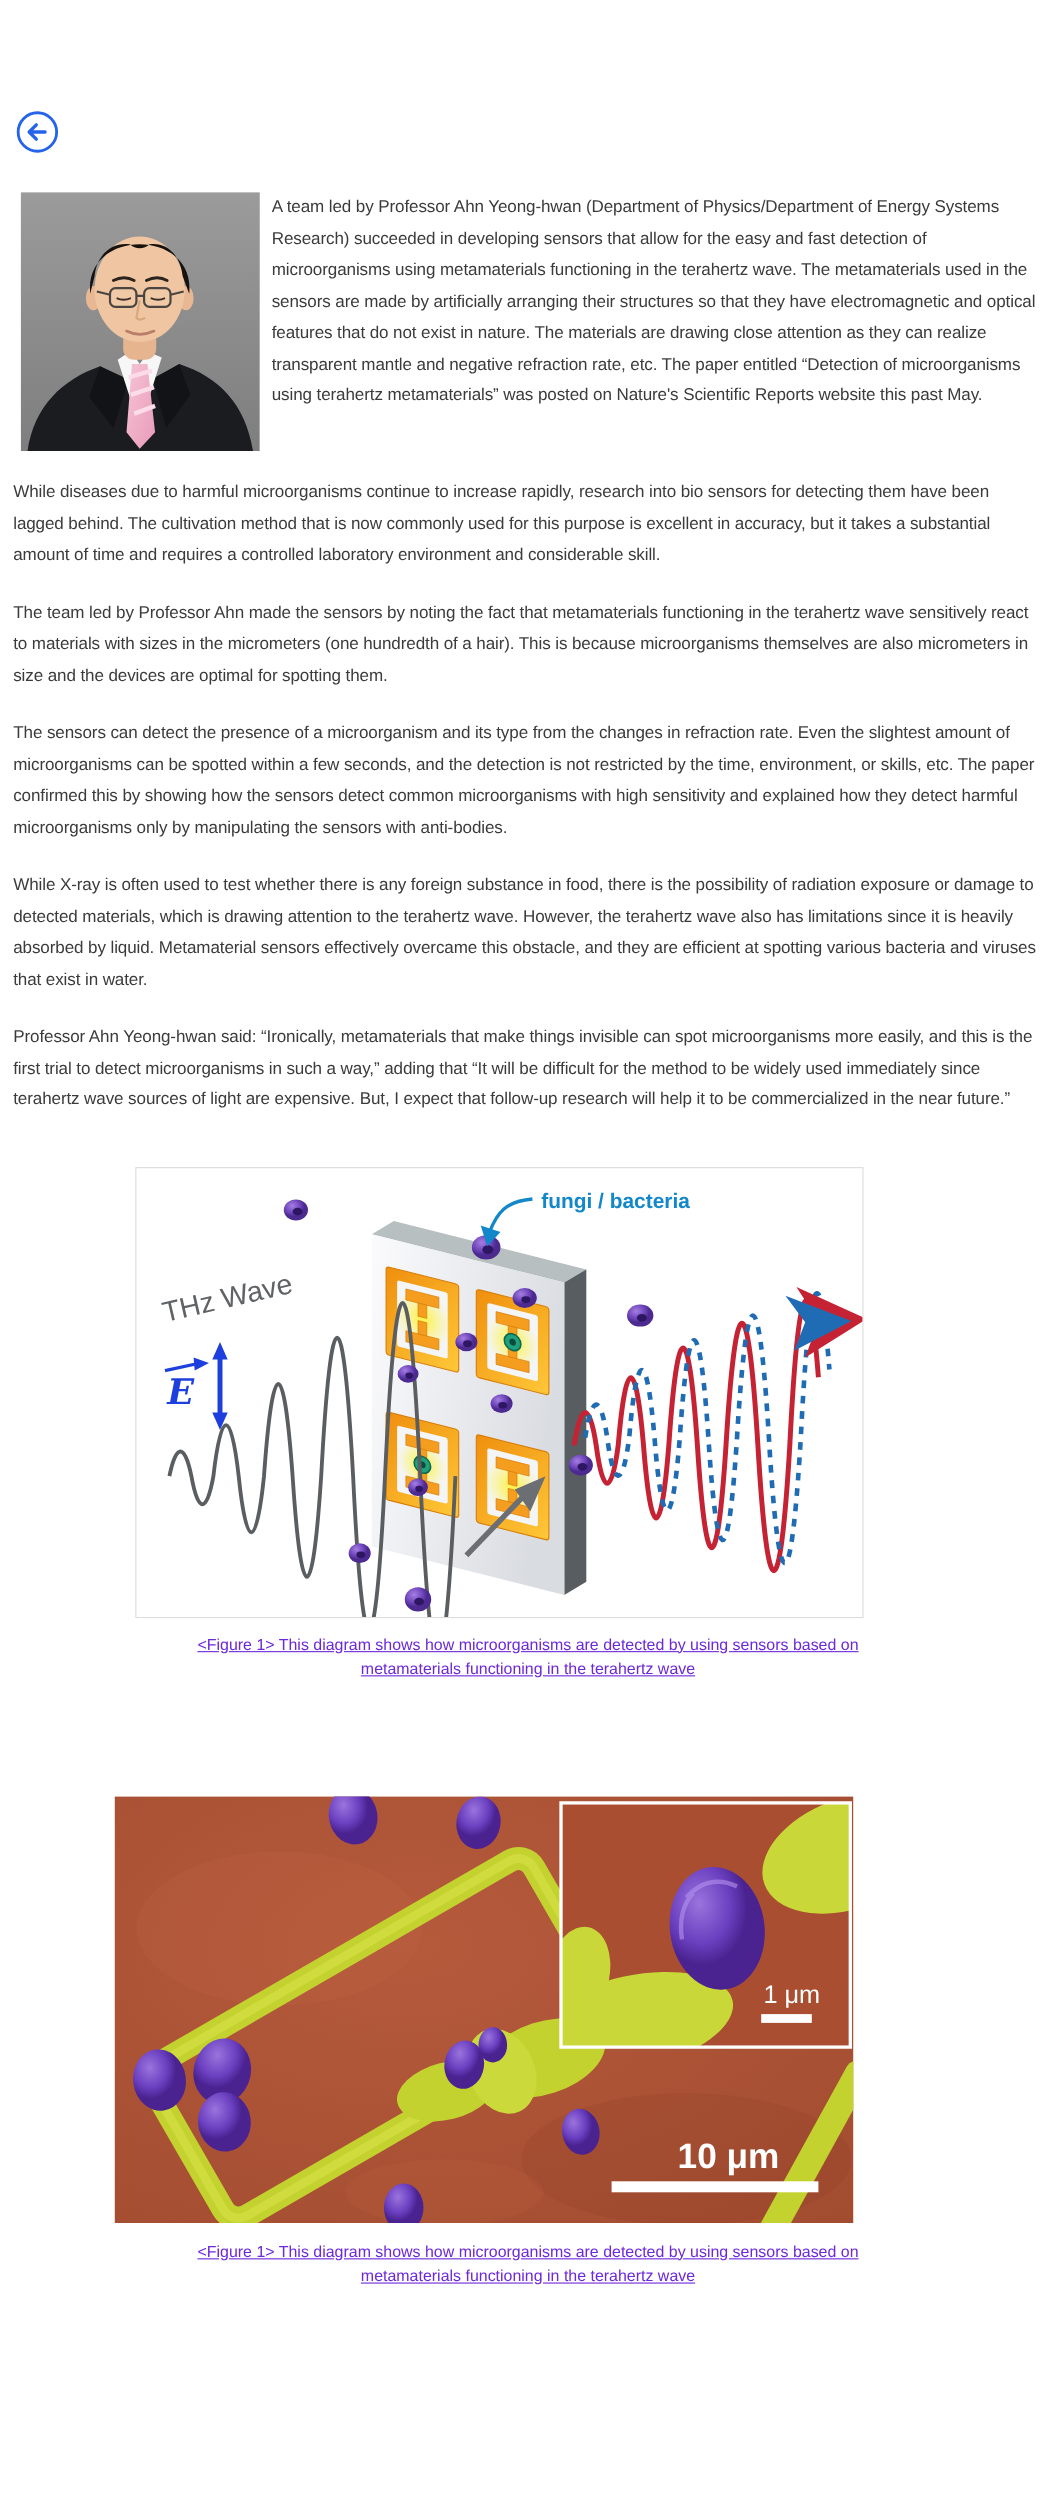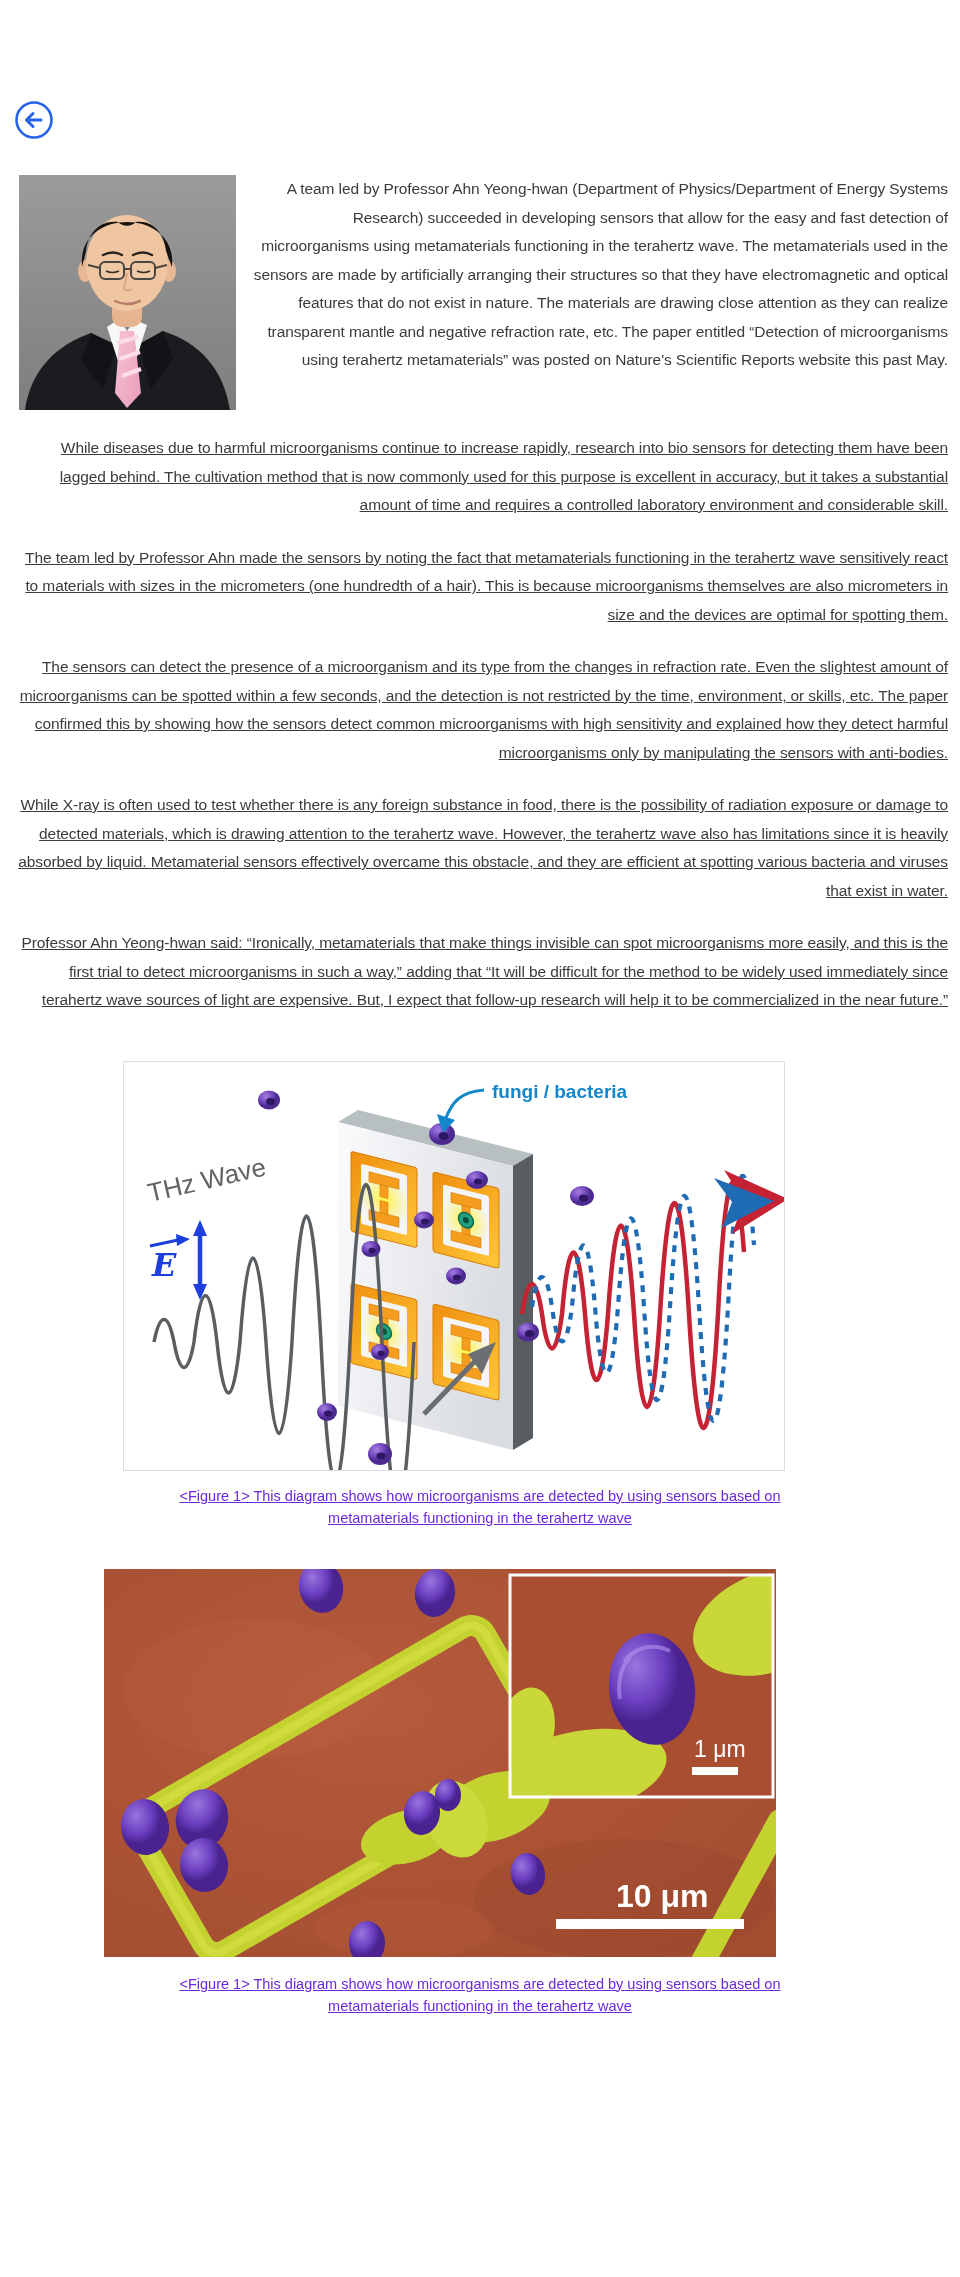--- a/index.html
+++ b/index.html
@@ -31,30 +31,29 @@
   .media-row { margin-top:35px; display:flex; align-items:flex-start; }
   .portrait {
     flex:0 0 auto; width:217px; height:235px; margin-left:7px;
     background:#8b8b8b; overflow:hidden;
   }
   .lead { margin-left:11px; }
 
   p.body-text {
     font-size:15.5px; line-height:28.5px; color:#3b3b3b;
     letter-spacing:-0.1px;
-    text-align:right;
-  }
-  p.spaced { margin-top:24px;text-decoration:underline; }
+  }
+  p.spaced { margin-top:24px; }
 
   figure { margin:0; }
   .fig1-wrap { margin:46px auto 0 auto; width:715px; }
   .figbox {
     width:662px; height:410px; border:1px solid #dcdcdc; background:#ffffff;
   }
-  .fig2-wrap { margin:40px auto 0 auto; width:752px; }
+  .fig2-wrap { margin:104px auto 0 auto; width:752px; }
   .figbox2 { width:672px; height:388px; overflow:hidden; }
 
   figcaption {
     margin:14px auto 0 auto; max-width:620px; text-align:center;
     font-size:14.5px; line-height:22px; color:#6d28d9;text-decoration:underline;
   }
   .fig2-wrap figcaption { margin-top:16px; }
 </style>
 </head>
 <body>

